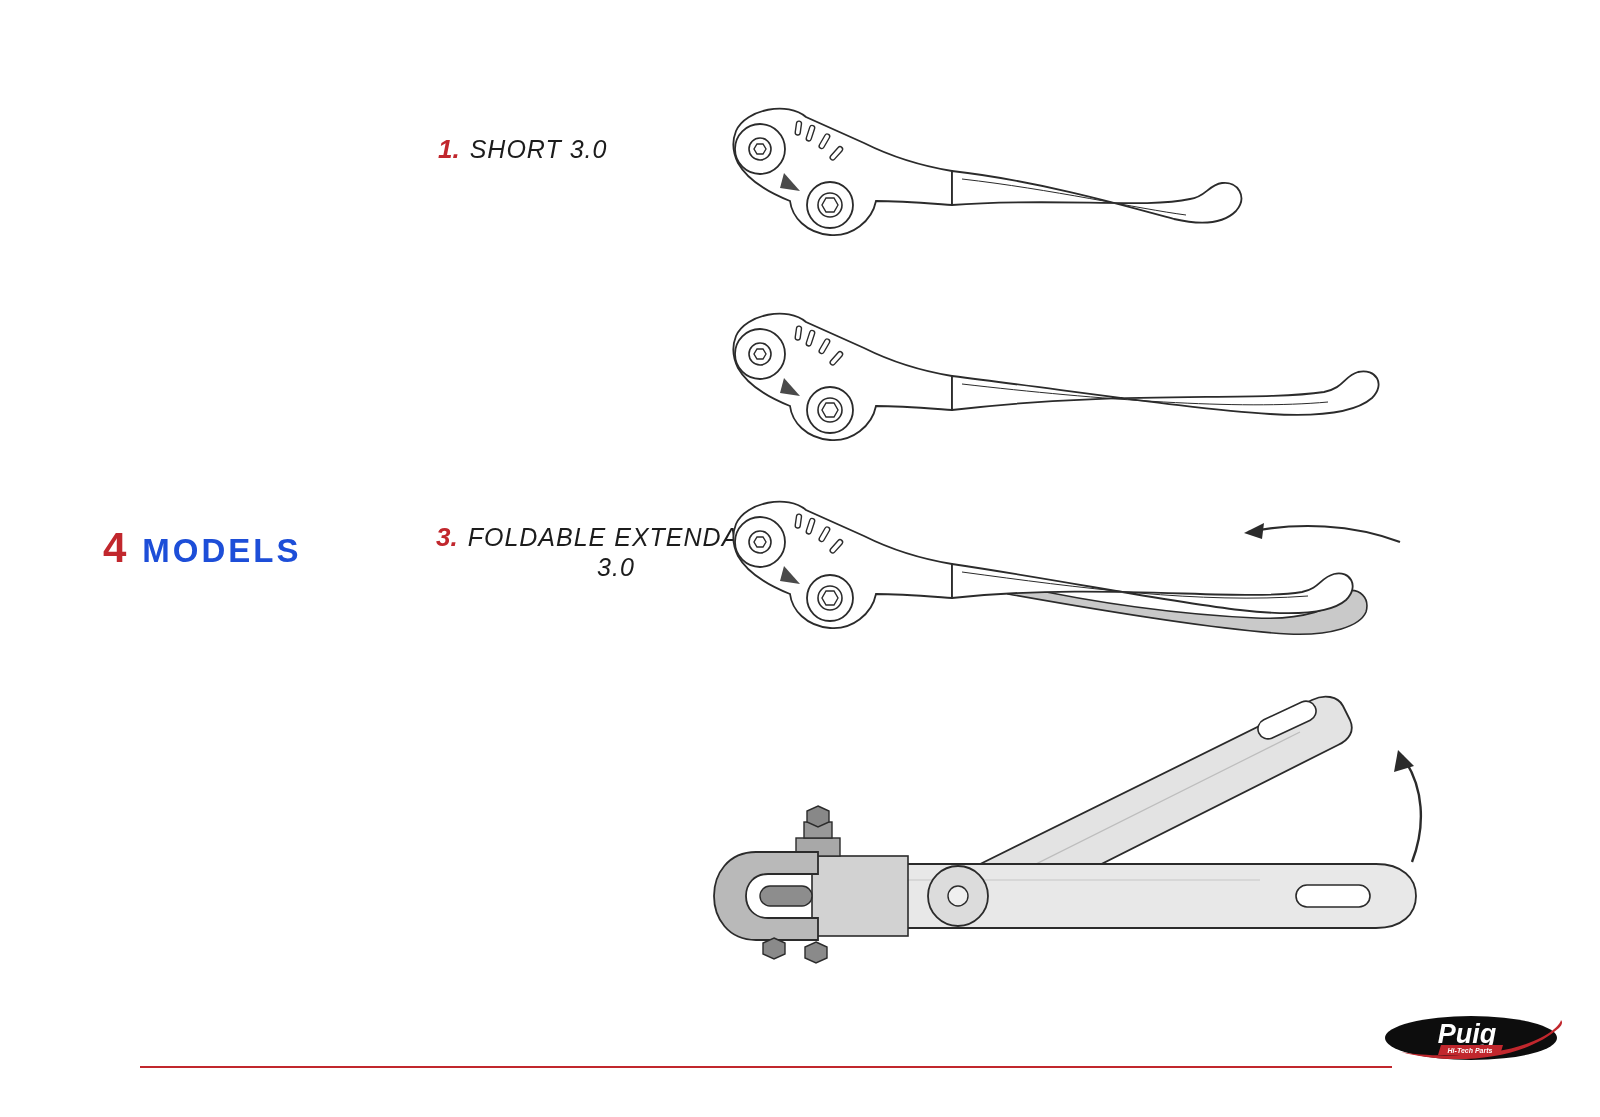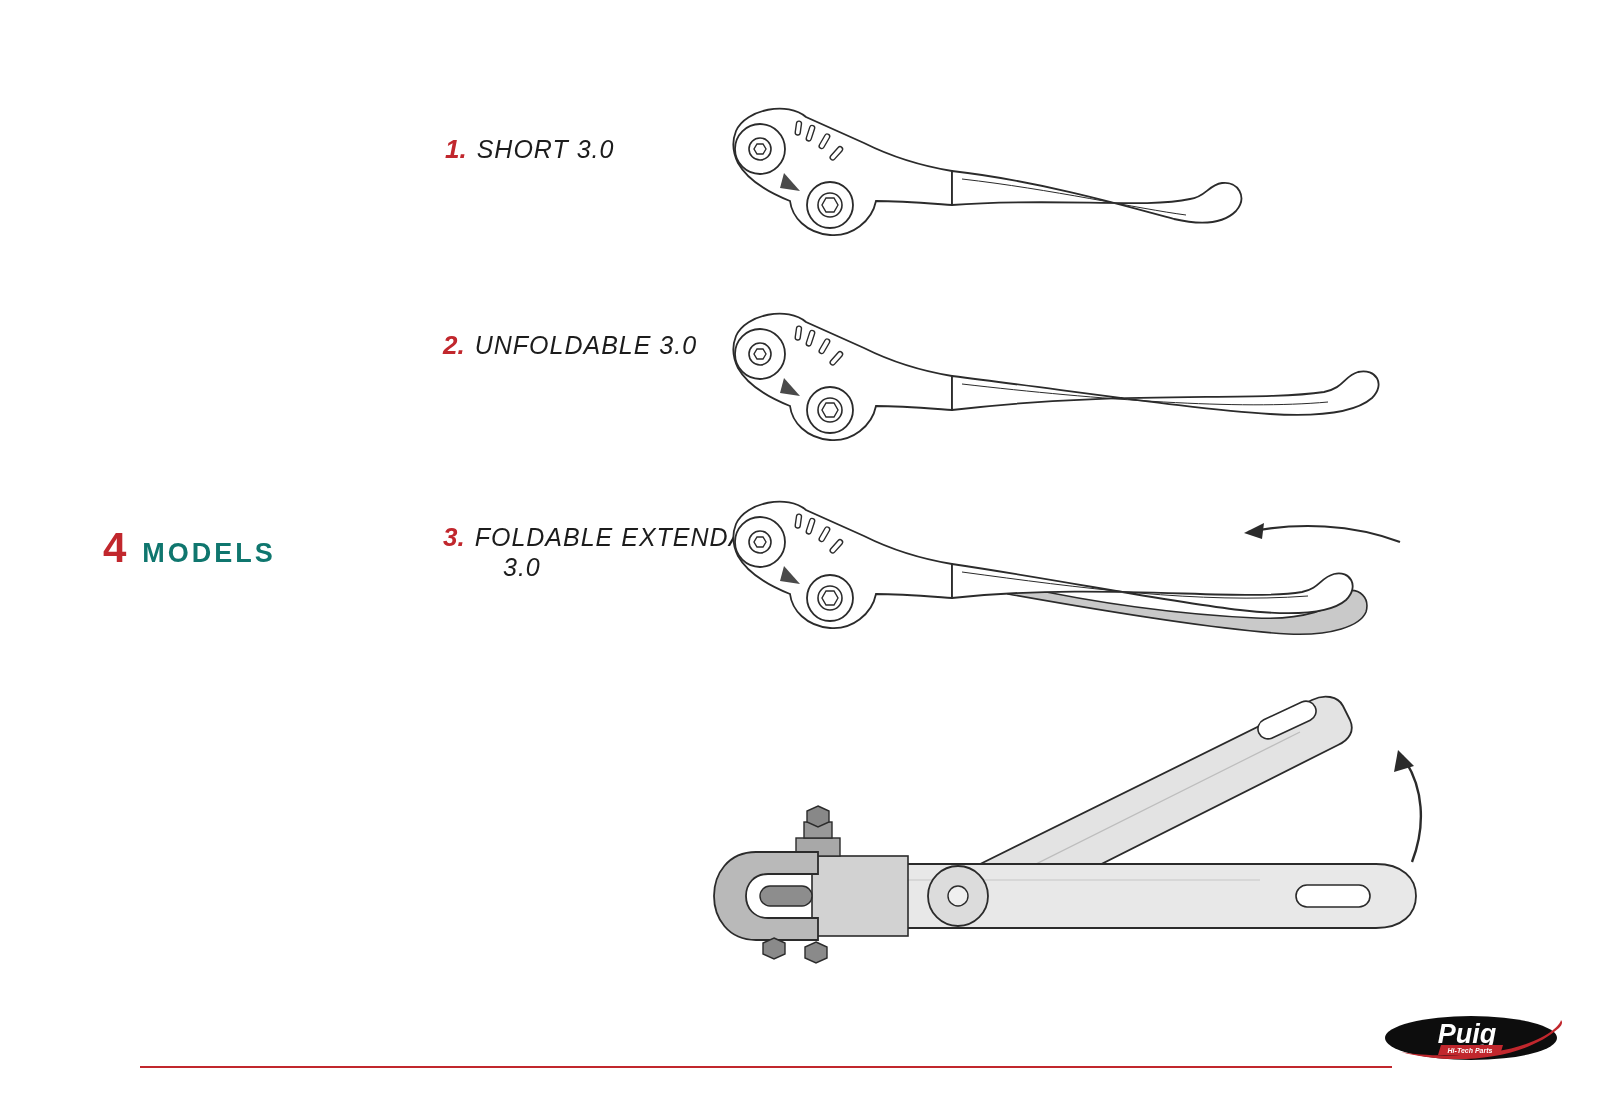--- a/index.html
+++ b/index.html
@@ -1,26 +1,26 @@
 <!DOCTYPE html>
 <html><head>
 <meta charset="utf-8">
 <style>
   html,body{margin:0;padding:0;background:#ffffff;}
   body{font-family:"Liberation Sans", sans-serif;}
   .page{position:relative;width:1600px;height:1117px;background:#fff;overflow:hidden;}
 
   .models-count{position:absolute;left:103px;top:524px;display:flex;align-items:baseline;gap:16px;}
   .models-count .count{font-size:42px;font-weight:bold;color:#c1272d;}
-  .models-count .word{font-size:27px;font-weight:bold;color:#0f766e;letter-spacing:3px;}
+  .models-count .word{font-size:33px;font-weight:bold;color:#1d4ed8;letter-spacing:3px;}
 
-  .model-label{position:absolute;font-style:italic;white-space:nowrap;margin-left:7px;}
+  .model-label{position:absolute;font-style:italic;white-space:nowrap;}
   .model-label .num{font-size:26px;font-weight:bold;color:#c1272d;margin-right:10px;}
   .model-label .name{font-size:25px;color:#1c1c1c;letter-spacing:1px;}
-  .model-label .name2{font-size:25px;color:#1c1c1c;width:240px;margin-left:60px;letter-spacing:1px;}
+  .model-label .name2{font-size:25px;color:#1c1c1c;text-align:center;width:240px;margin-left:60px;letter-spacing:1px;}
 
   .illustration{position:absolute;}
 
   .bottom-rule{position:absolute;left:140px;top:1066px;width:1252px;height:2px;background:#c1272d;}
 
   .logo{position:absolute;left:1383px;top:1014px;width:185px;height:50px;}
 </style>
 </head>
 <body>
 
@@ -29,24 +29,20 @@
   <div class="models-count">
     <span class="count">4</span>
     <span class="word">MODELS</span>
   </div>
 
   <div class="model-label" style="left:438px;top:134px;">
     <span class="num">1.</span><span class="name">SHORT 3.0</span>
     <div class="name2"></div>
   </div>
 
-  <div class="model-label" style="left:436px;top:330px;">
-    <span class="num">2.</span><span class="name">UNFOLDABLE 3.0</span>
-    <div class="name2"></div>
-  </div>
 
   <div class="model-label" style="left:436px;top:522px;">
     <span class="num">3.</span><span class="name">FOLDABLE EXTENDABLE</span>
     <div class="name2">3.0</div>
   </div>
 
 
   <svg class="illustration" style="left:700px;top:85px;" width="580" height="210" viewBox="0 0 580 210">
     <g>
       <path d="M36,46 C46,24 88,16 106,32 L164,58 C196,74 228,82 252,86 L252,120 C224,118 200,116 176,116 C172,136 152,152 130,150 C106,148 92,132 90,116 C70,108 48,96 38,78 C32,66 32,56 36,46 Z" fill="#fff" stroke="#2b2b2b" stroke-width="1.8"></path>

